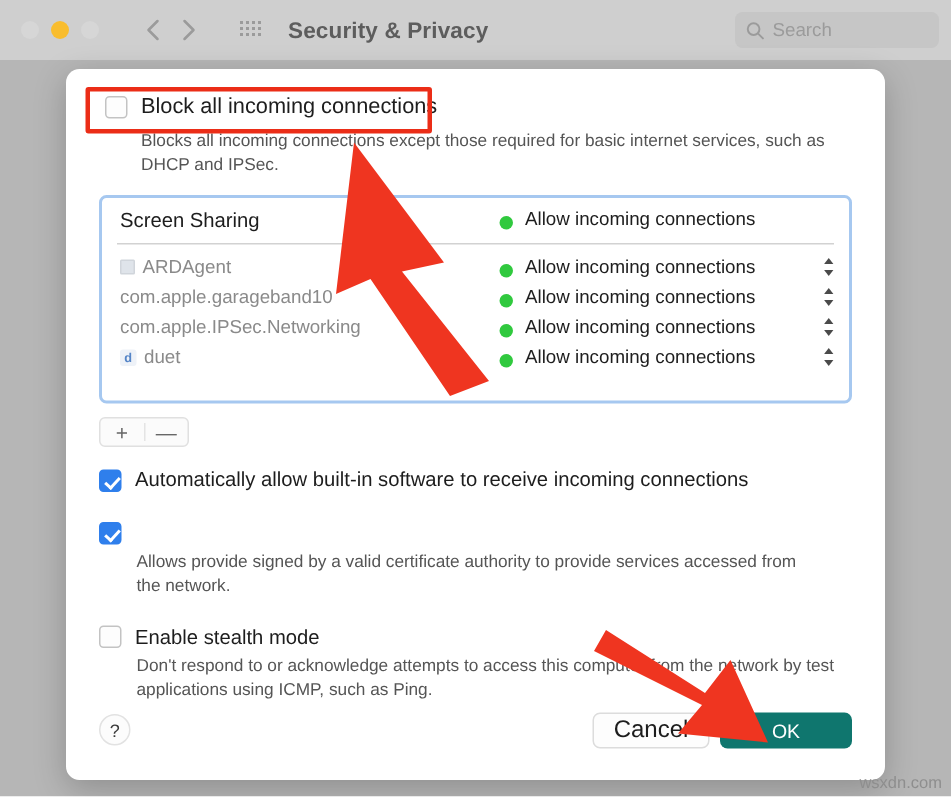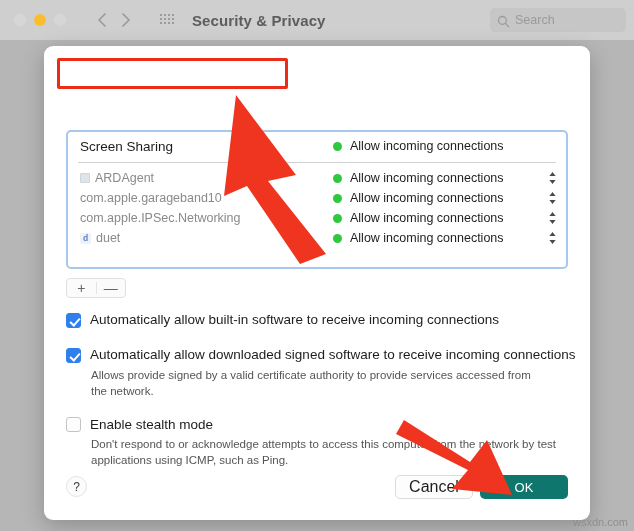--- a/index.html
+++ b/index.html
@@ -151,21 +151,21 @@
     background: #eef2f8;
     color: #5585c7;
     font-size: 8.5px;
     line-height: 11px;
     text-align: center;
     font-weight: bold;
     display: inline-block;
   }
   .astate {
     position: absolute; left: 265px;
-    display: flex; align-items: center;
+    display: flex; align-items: flex-end;
   }
   .dot {
     width: 9px; height: 9px; border-radius: 50%;
     background: #30c93e;
     margin-right: 8px;
     flex: none;
   }
   .astate-label { font-size: 12.5px; color: #1d1d1d; white-space: nowrap; }
   .stepper {
     position: absolute; right: 9px;
@@ -298,20 +298,25 @@
           <circle cx="5.4" cy="5.4" r="3.9" fill="none" stroke="#9b9b9b" stroke-width="1.3"></circle>
           <line x1="8.4" y1="8.4" x2="11.6" y2="11.6" stroke="#9b9b9b" stroke-width="1.3" stroke-linecap="round"></line>
         </svg>
       </span>
       <span class="stext">Search</span>
     </div>
   </div>
 
   <div id="dialog">
 
+    <div id="block-row">
+      <span class="cb"></span>
+      <span class="cb-label">Block all incoming connections</span>
+    </div>
+    <div id="block-desc" class="helptext">Blocks all incoming connections except those required for basic internet services, such as DHCP and IPSec.</div>
 
     <div id="applist">
 
       <div class="arow header">
         <span class="aname">Screen Sharing</span>
         <span class="astate">
           <span class="dot"></span>
           <span class="astate-label">Allow incoming connections</span>
         </span>
       </div>
@@ -387,21 +392,20 @@
       <span class="seg">—</span>
     </div>
 
     <div class="opt-row" id="opt-builtin">
       <span class="cb checked"></span>
       <span class="optlabel">Automatically allow built-in software to receive incoming connections</span>
     </div>
 
     <div class="opt-row" id="opt-signed">
       <span class="cb checked"></span>
-      <span class="optlabel">Automatically allow downloaded signed software to receive incoming connections</span>
     </div>
     <div id="signed-desc" class="helptext">Allows provide signed by a valid certificate authority to provide services accessed from the network.</div>
 
     <div class="opt-row" id="opt-stealth">
       <span class="cb"></span>
       <span class="optlabel">Enable stealth mode</span>
     </div>
     <div id="stealth-desc" class="helptext">Don't respond to or acknowledge attempts to access this computer from the network by test applications using ICMP, such as Ping.</div>
 
     <div id="help-button">?</div>

